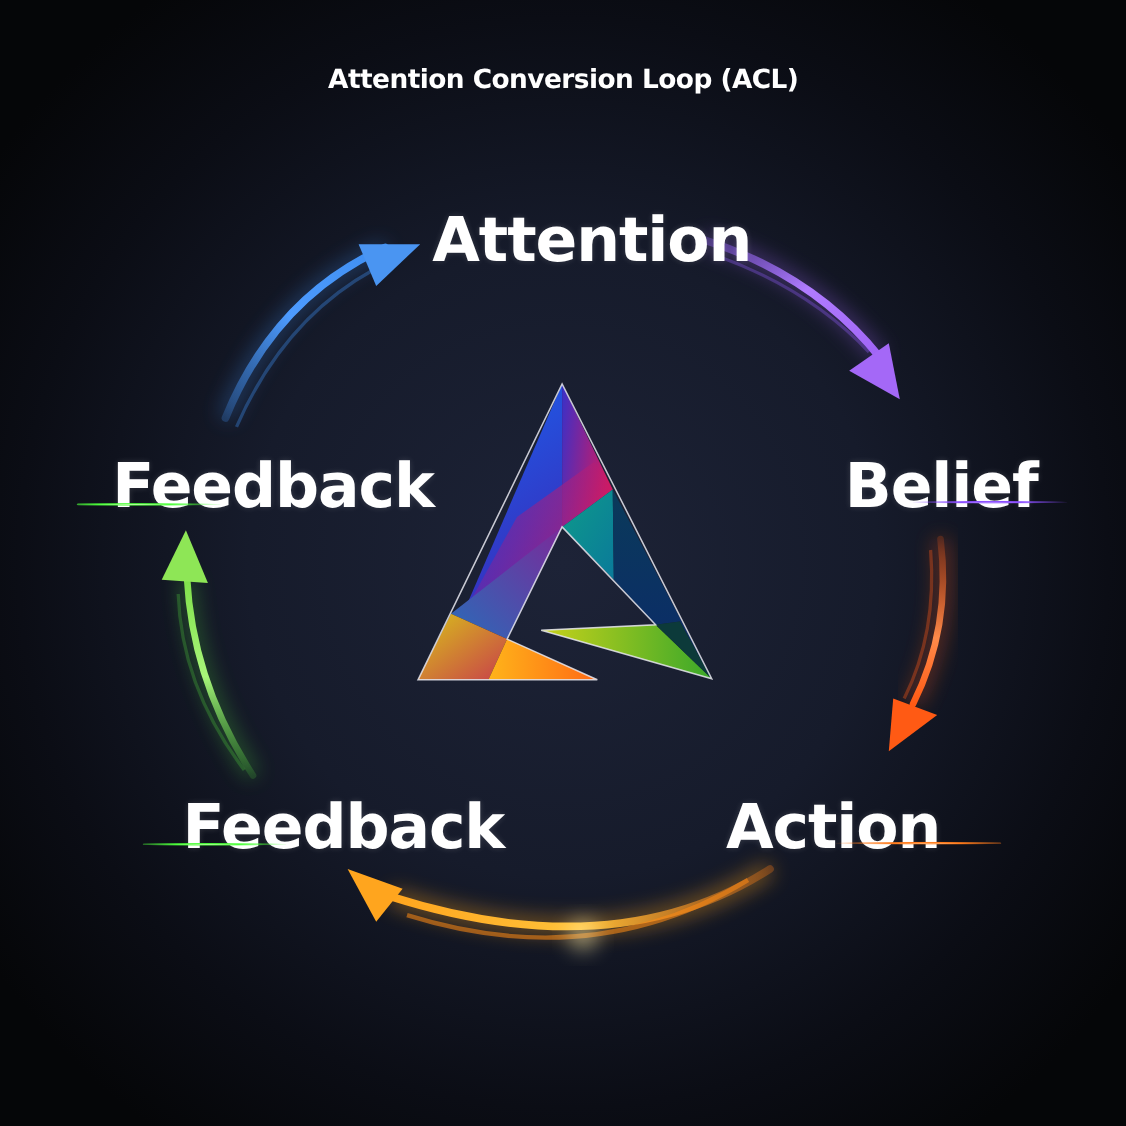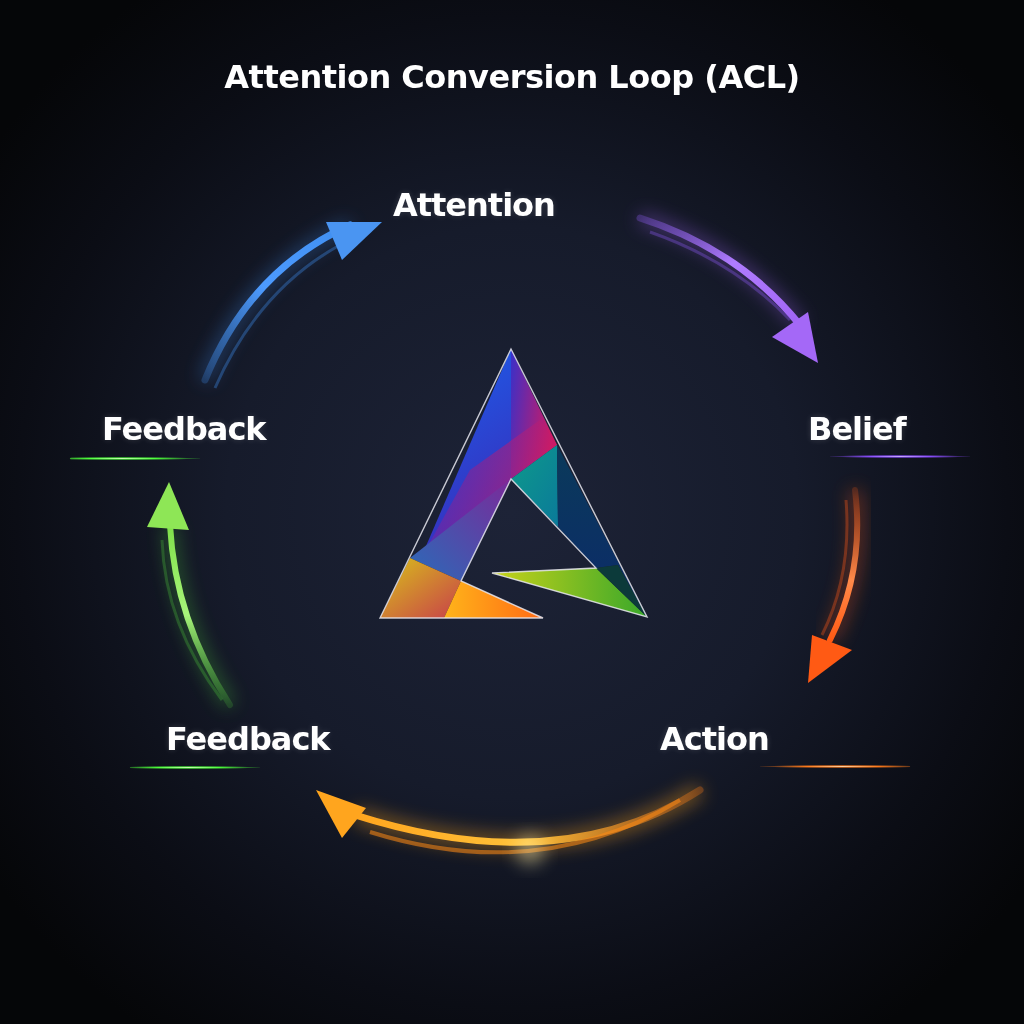--- a/index.html
+++ b/index.html
@@ -3,24 +3,24 @@
 <meta charset="utf-8">
 <style>
   html, body { margin:0; padding:0; }
   body {
     width:1024px; height:1024px; overflow:hidden; position:relative;
     background: radial-gradient(ellipse 62% 62% at 50% 50%, #1d2337 0%, #161b2b 45%, #0b0d15 78%, #050608 100%);
     font-family: "DejaVu Sans", "Liberation Sans", sans-serif;
   }
   .title {
     position:absolute; left:0; width:1024px; top:58px; text-align:center;
-    color:#ffffff; font-size:32px; font-weight:bold; letter-spacing:-0.5px;
+    color:#ffffff; font-size:24px; font-weight:bold; letter-spacing:-0.5px;
   }
   .node-label {
-    position:absolute; color:#ffffff; font-weight:bold; font-size:32px; letter-spacing:-1px;
+    position:absolute; color:#ffffff; font-weight:bold; font-size:56px; letter-spacing:-1px;
     text-shadow: 0 0 6px rgba(255,255,255,0.15);
     white-space:nowrap;
   }
   svg.diagram { position:absolute; left:0; top:0; }
   .flare { position:absolute; height:3px; border-radius:2px; }
 </style>
 </head>
 <body>
 
 <div class="title">Attention Conversion Loop (ACL)</div>
@@ -152,21 +152,21 @@
 
     <polygon points="492,573 596,568 647,617" fill="url(#lGr)"></polygon>
     <polygon points="596,568 618,565 647,617" fill="#0c3a3a"></polygon>
 
     <path d="M380,618 L511,349 L647,617 L492,573 L596,568 L511,479 L461,581 L543,618 Z" fill="none" stroke="#e8e8f0" stroke-width="1.4" opacity="0.85"></path>
   </g>
 </svg>
 
 <div class="node-label" style="left:393px; top:186px;">Attention</div>
 
-<div class="node-label" style="left:808px; top:410px;">Belief</div>
+<div class="node-label" style="left:768px; top:410px;">Belief</div>
 <div class="flare" style="left:830px; top:455px; width:140px; background:radial-gradient(ellipse at 50% 50%, #c8a8ff 0%, #8a4dff 30%, rgba(138,77,255,0) 75%);"></div>
 
 <div class="node-label" style="left:660px; top:720px;">Action</div>
 <div class="flare" style="left:760px; top:765px; width:150px; background:radial-gradient(ellipse at 55% 50%, #ffd0a0 0%, #ff7a1a 30%, rgba(255,122,26,0) 75%);"></div>
 
 <div class="node-label" style="left:166px; top:720px;">Feedback</div>
 <div class="flare" style="left:130px; top:766px; width:130px; background:radial-gradient(ellipse at 45% 50%, #c8ffb0 0%, #4cff3a 30%, rgba(76,255,58,0) 75%);"></div>
 
 <div class="node-label" style="left:102px; top:410px;">Feedback</div>
 <div class="flare" style="left:70px; top:457px; width:130px; background:radial-gradient(ellipse at 40% 50%, #c8ffb0 0%, #4cff3a 30%, rgba(76,255,58,0) 75%);"></div>

